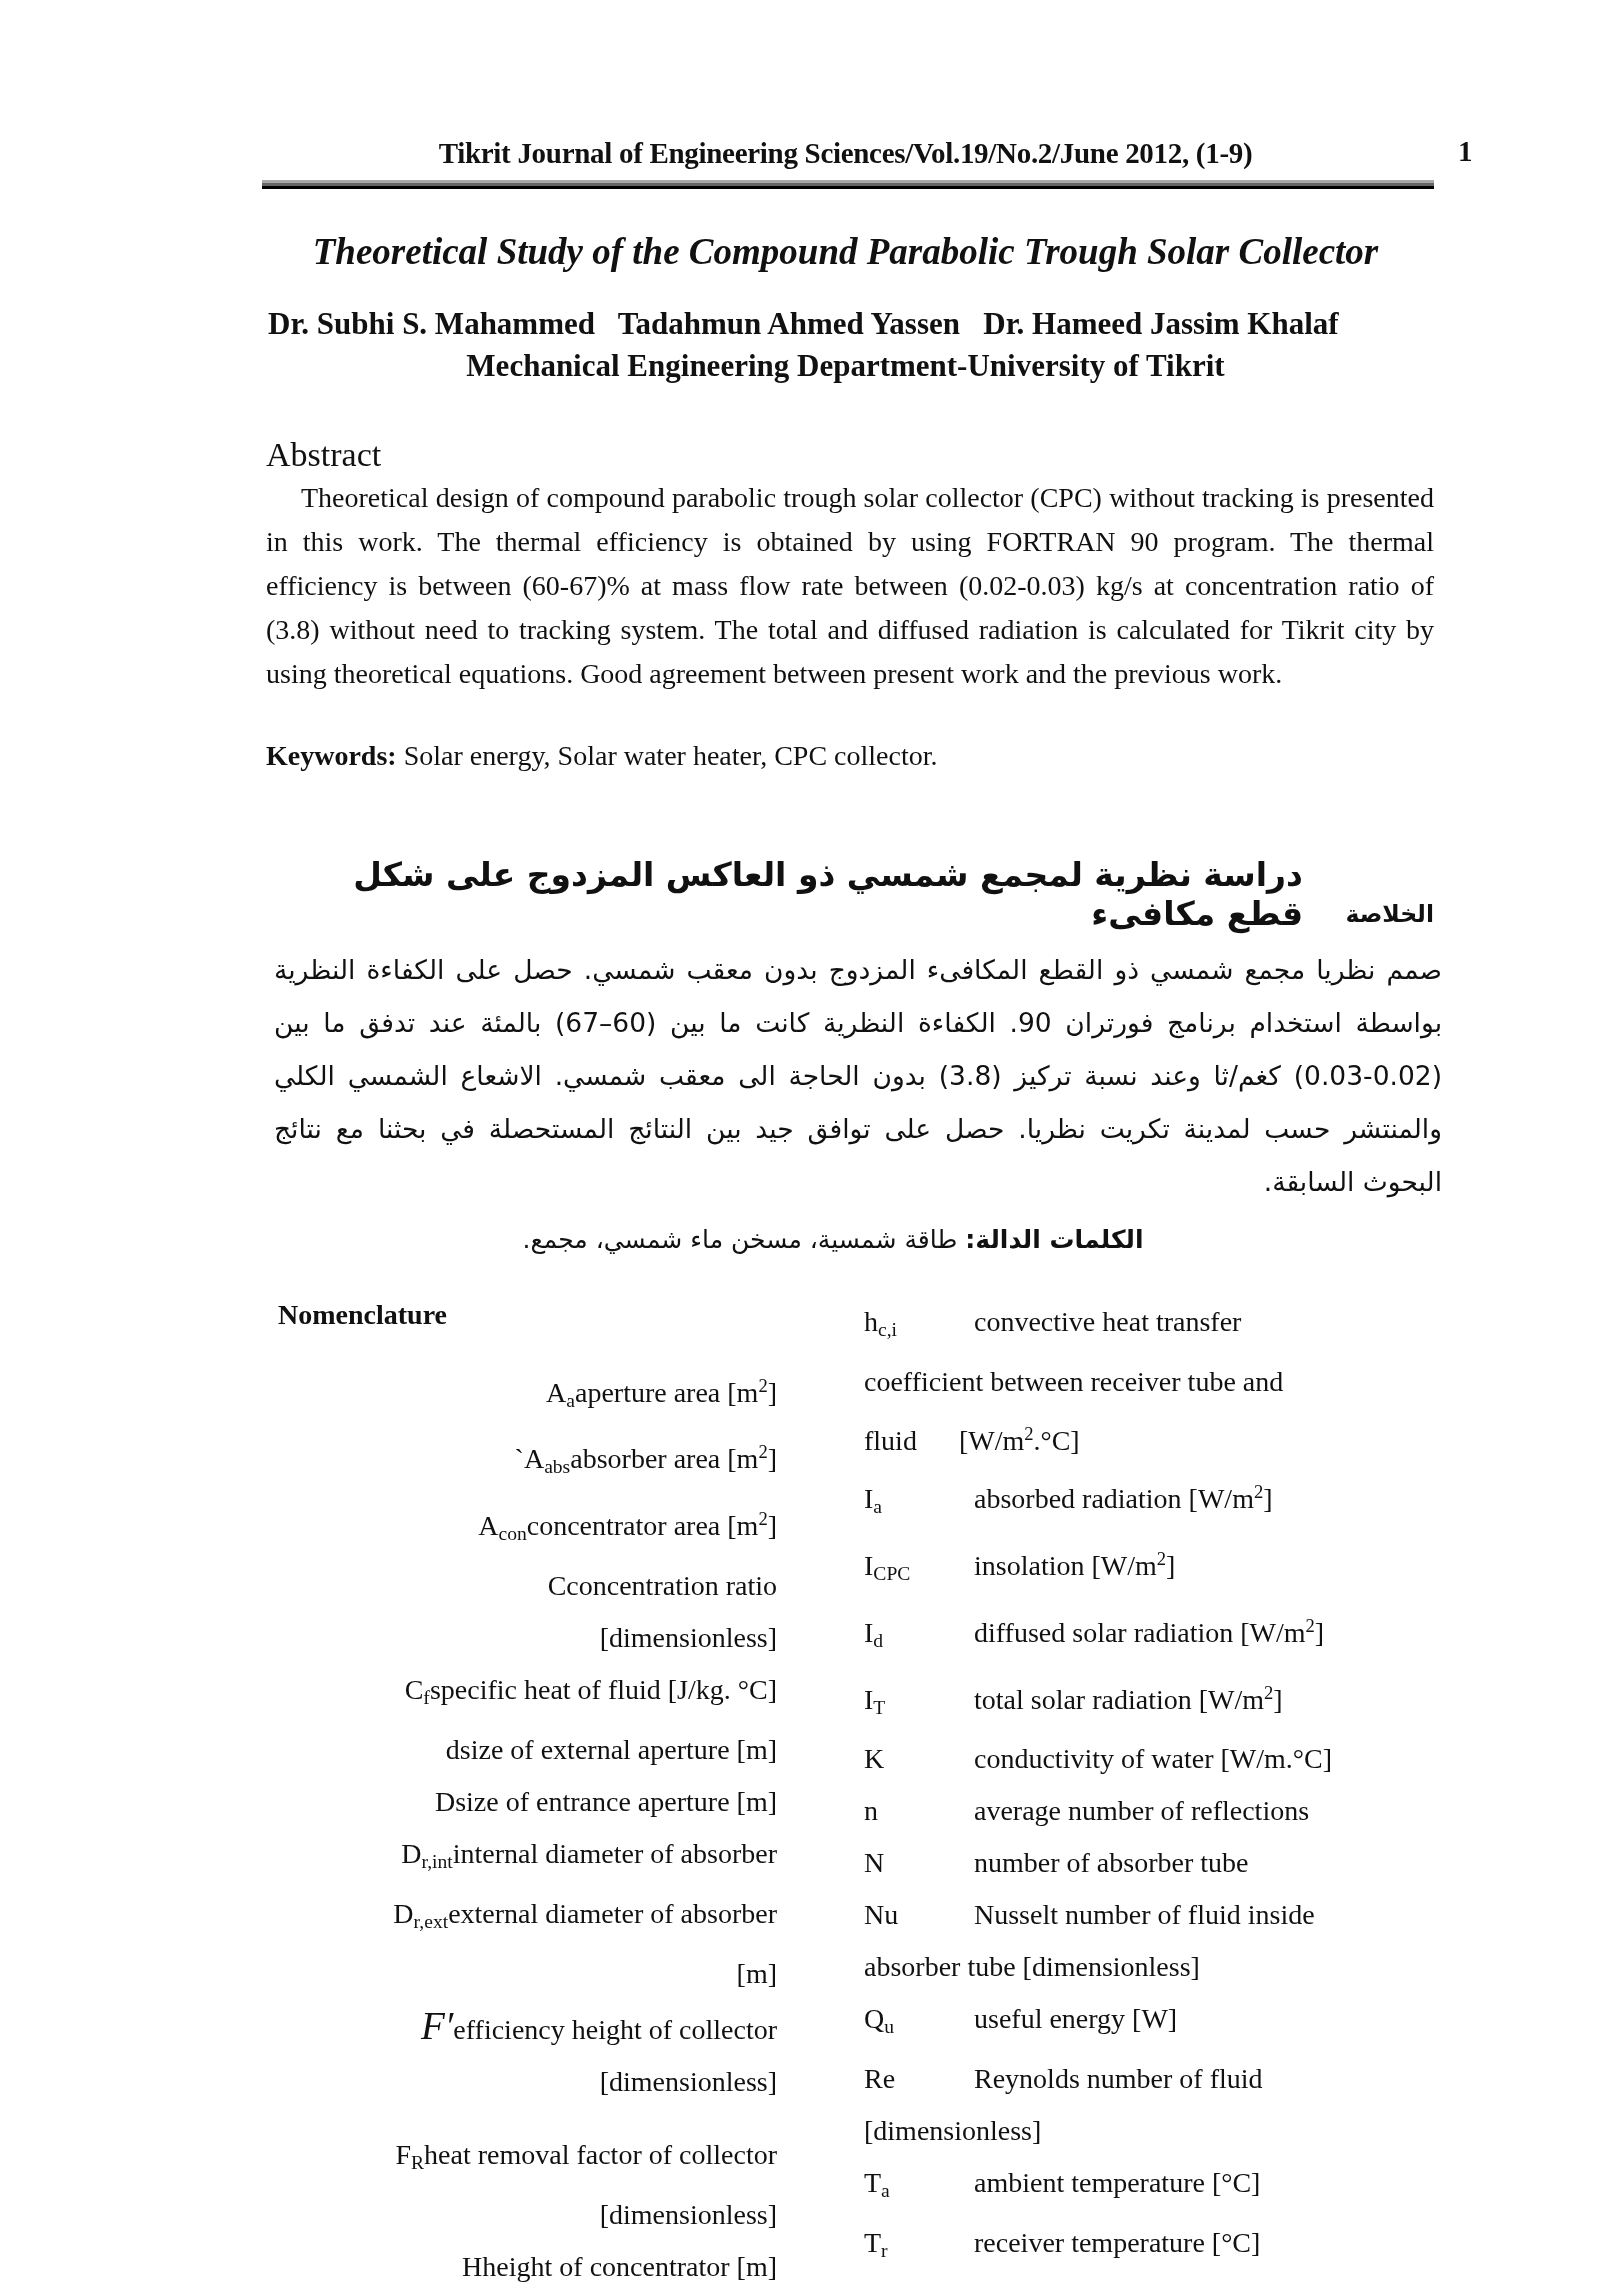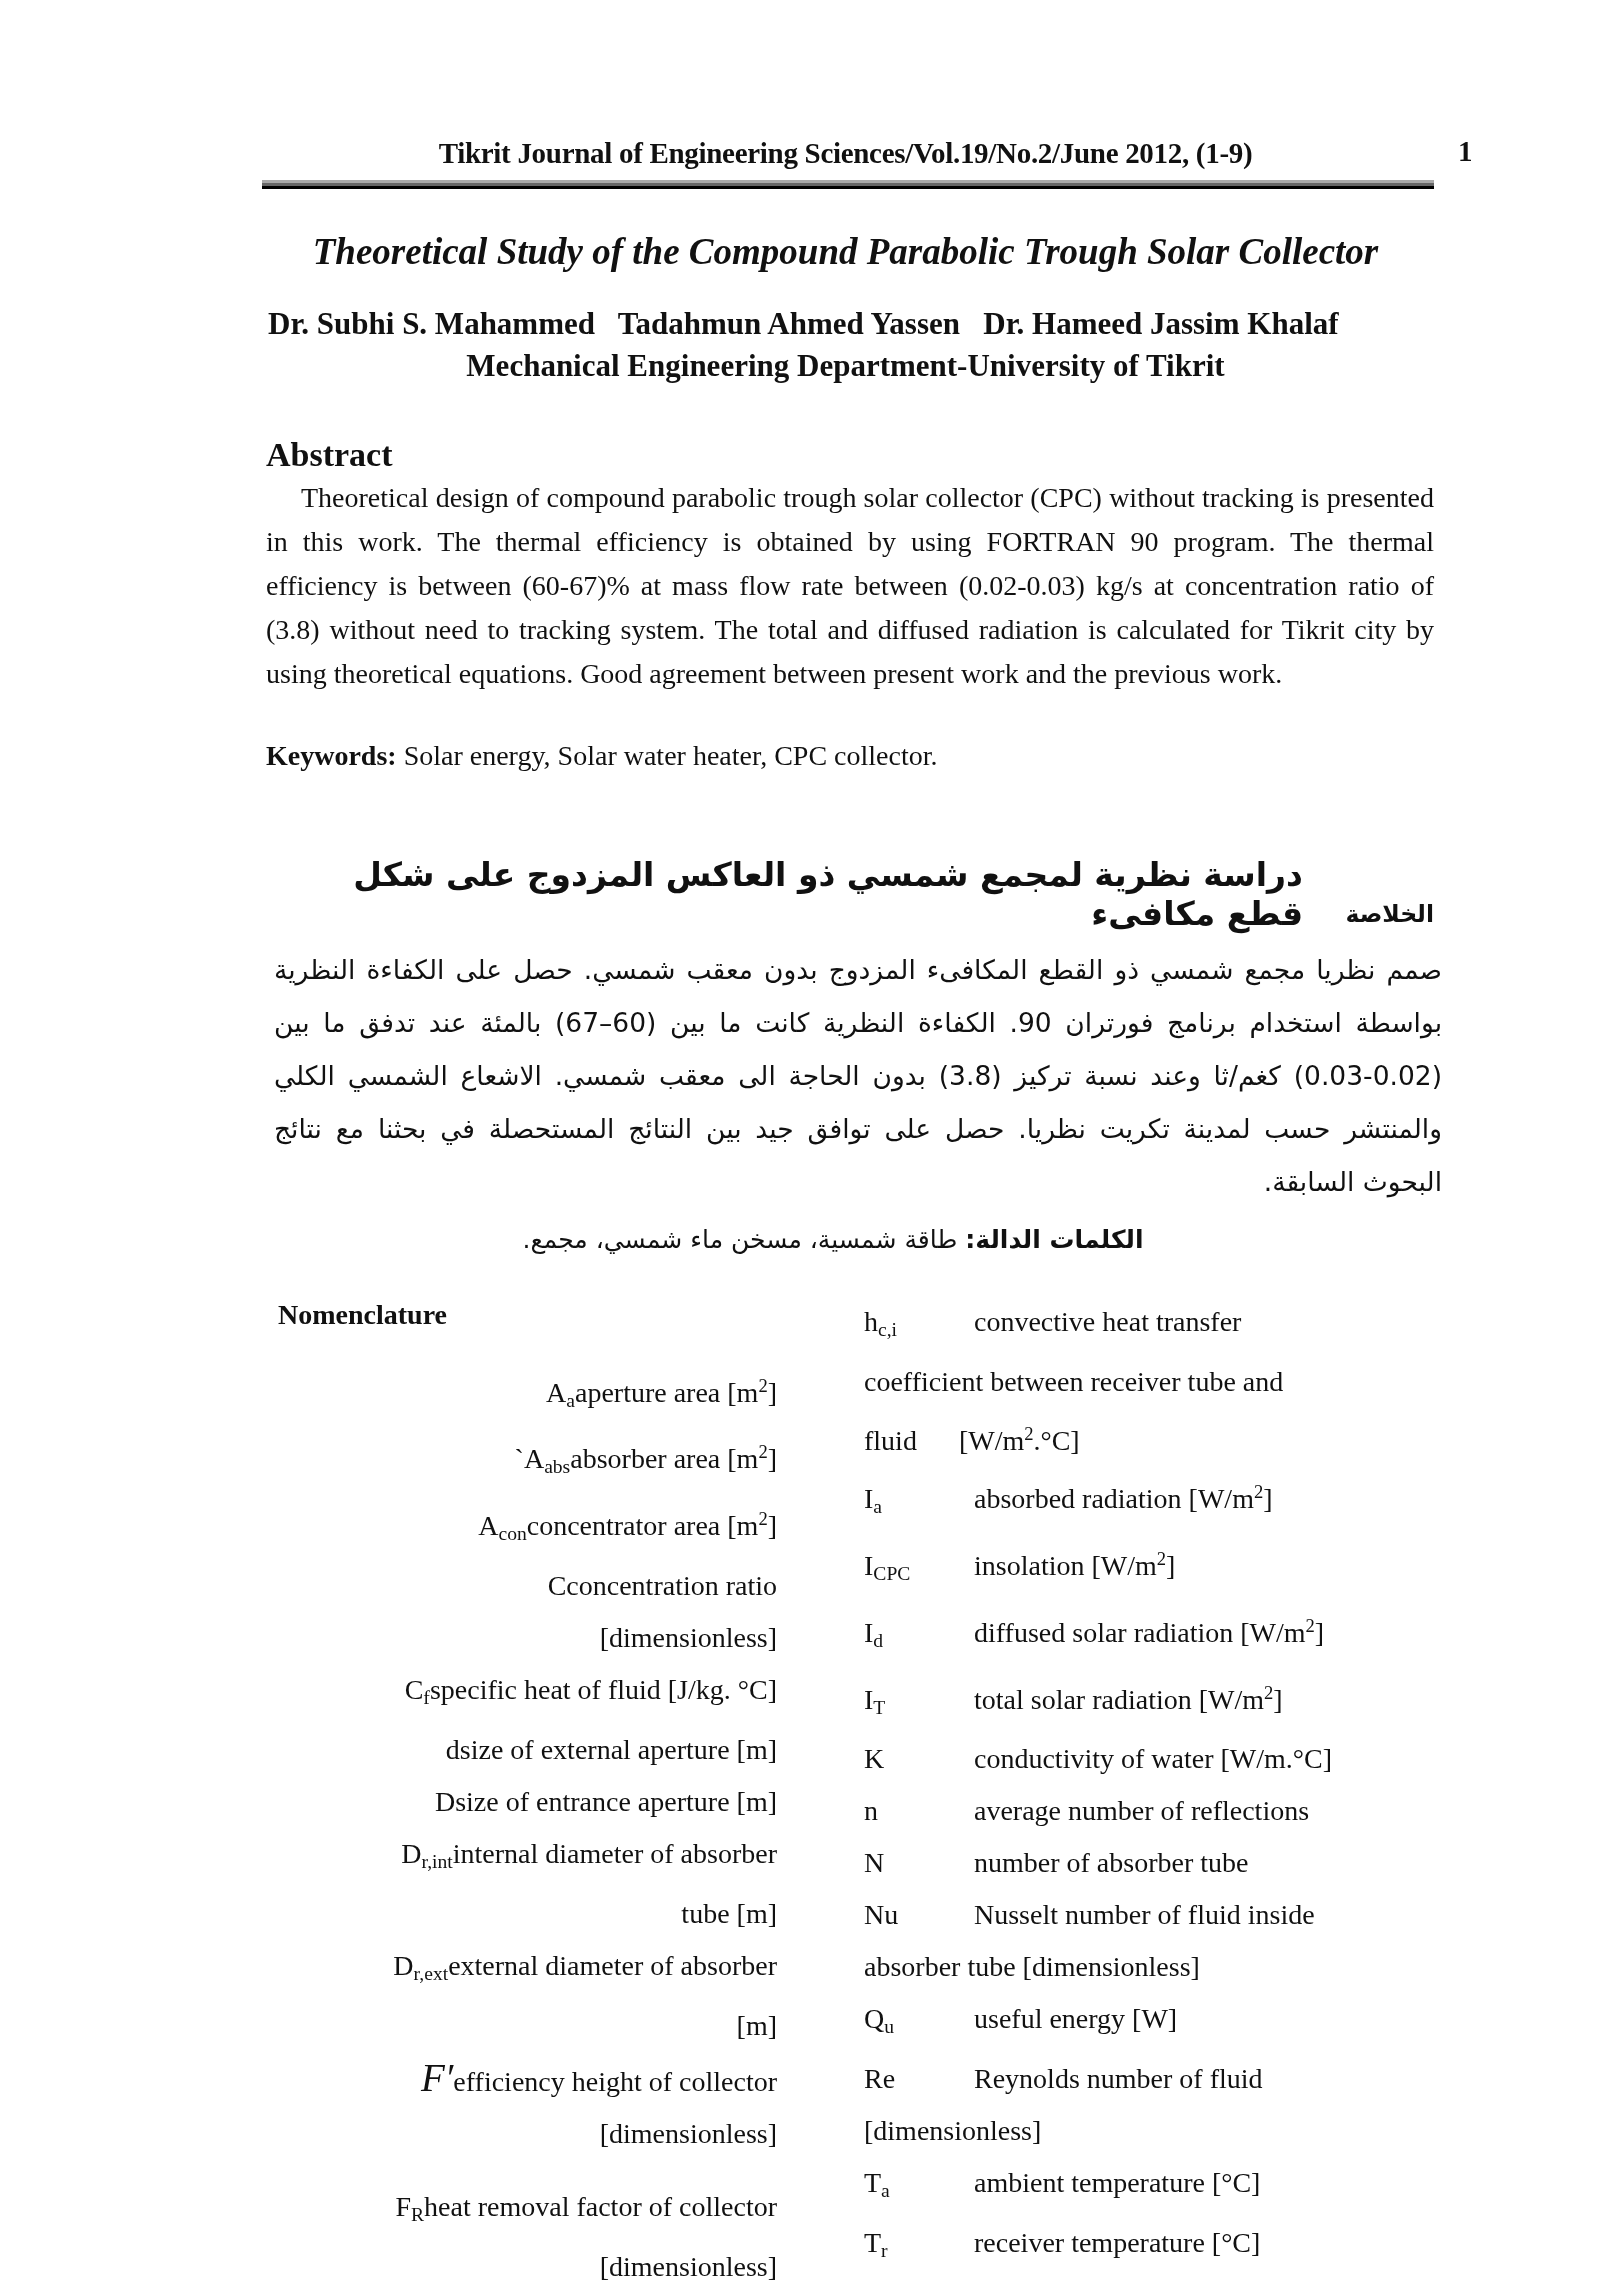--- a/index.html
+++ b/index.html
@@ -6,21 +6,21 @@
   body { width: 1621px; height: 2293px; position: relative; overflow: hidden;
          font-family: "Liberation Serif", "DejaVu Serif", serif; color: #111; }
   .abs { position: absolute; margin-left: 35px; }
   #hdr-title { left: 0; width: 1621px; top: 137px; text-align: center; font-size: 29px; font-weight: bold; letter-spacing: -0.3px; }
   #hdr-page { left: 1423px; top: 135px; font-size: 29px; font-weight: bold; }
   #hdr-rule { left: 227px; top: 180px; width: 1172px; height: 8.8px;
               background: linear-gradient(#a9a9a9 0 33%, #666 33% 66%, #000 66% 100%); }
   #paper-title { left: 0; width: 1621px; top: 230px; text-align: center; font-size: 37px; font-weight: bold; font-style: italic; }
   #authors { left: 233px; top: 306px; font-size: 31px; font-weight: bold; white-space: pre; }
   #affiliation { left: 0; width: 1621px; top: 348px; text-align: center; font-size: 31px; font-weight: bold; }
-  #abs-heading { left: 231px; top: 436px; font-size: 34px; font-weight: bold; }
+  #abs-heading { left: 231px; top: 436px; font-size: 34px; font-weight: normal; }
   #abs-body { left: 231px; top: 476px; width: 1168px; font-size: 28px; line-height: 44px; text-align: justify; text-indent: 35px; }
   #keywords { left: 231px; top: 740px; font-size: 28px; }
   #keywords b { font-weight: bold; }
   .ar { direction: rtl; font-family: "DejaVu Sans", sans-serif; }
   #ar-title { left: 231px; width: 1037px; top: 855px; font-size: 33px; font-weight: bold; text-align: right; }
   #ar-abs-heading { left: 231px; width: 1168px; top: 900px; font-size: 23.5px; font-weight: bold; text-align: right; }
   #ar-body { left: 239px; width: 1168px; top: 943px; font-size: 26.5px; line-height: 53px; text-align: justify; text-align-last: right; }
   #ar-keywords { left: 214px; width: 1168px; top: 1225px; font-size: 25px; text-align: center; }
   #ar-keywords b { font-weight: bold; }
   #nom-heading { left: 243px; top: 1299px; font-size: 28px; font-weight: bold; }
@@ -58,21 +58,20 @@
 <div class="nom-col" id="nom-left">
     <div class="nom-item"><span class="sym">A<sub>a</sub></span><span class="desc">aperture area [m<sup>2</sup>]</span></div>
     <div class="nom-item"><span class="sym">`A<sub>abs</sub></span><span class="desc">absorber area [m<sup>2</sup>]</span></div>
     <div class="nom-item"><span class="sym">A<sub>con</sub></span><span class="desc">concentrator area [m<sup>2</sup>]</span></div>
     <div class="nom-item"><span class="sym">C</span><span class="desc">concentration ratio</span></div>
     <div class="desc">[dimensionless]</div>
     <div class="nom-item"><span class="sym">C<sub>f</sub></span><span class="desc">specific heat of fluid [J/kg. °C]</span></div>
     <div class="nom-item"><span class="sym">d</span><span class="desc">size of external aperture [m]</span></div>
     <div class="nom-item"><span class="sym">D</span><span class="desc">size of entrance aperture [m]</span></div>
     <div class="nom-item"><span class="sym">D<sub>r,int</sub></span><span class="desc">internal diameter of absorber</span></div>
-    <div class="desc">tube [m]</div>
     <div class="nom-item"><span class="sym">D<sub>r,ext</sub></span><span class="desc">external diameter of absorber</span></div>
     <div class="desc">[m]</div>
     <div class="nom-item"><span class="sym big">F′</span><span class="desc">efficiency height of collector</span></div>
     <div class="desc" style="padding-left: 73px;">[dimensionless]</div>
     <div class="gap"></div>
     <div class="nom-item"><span class="sym">F<sub>R</sub></span><span class="desc">heat removal factor of collector</span></div>
     <div class="desc">[dimensionless]</div>
     <div class="nom-item"><span class="sym">H</span><span class="desc">height of concentrator [m]</span></div>
   </div>
 <div class="nom-col" id="nom-right">

